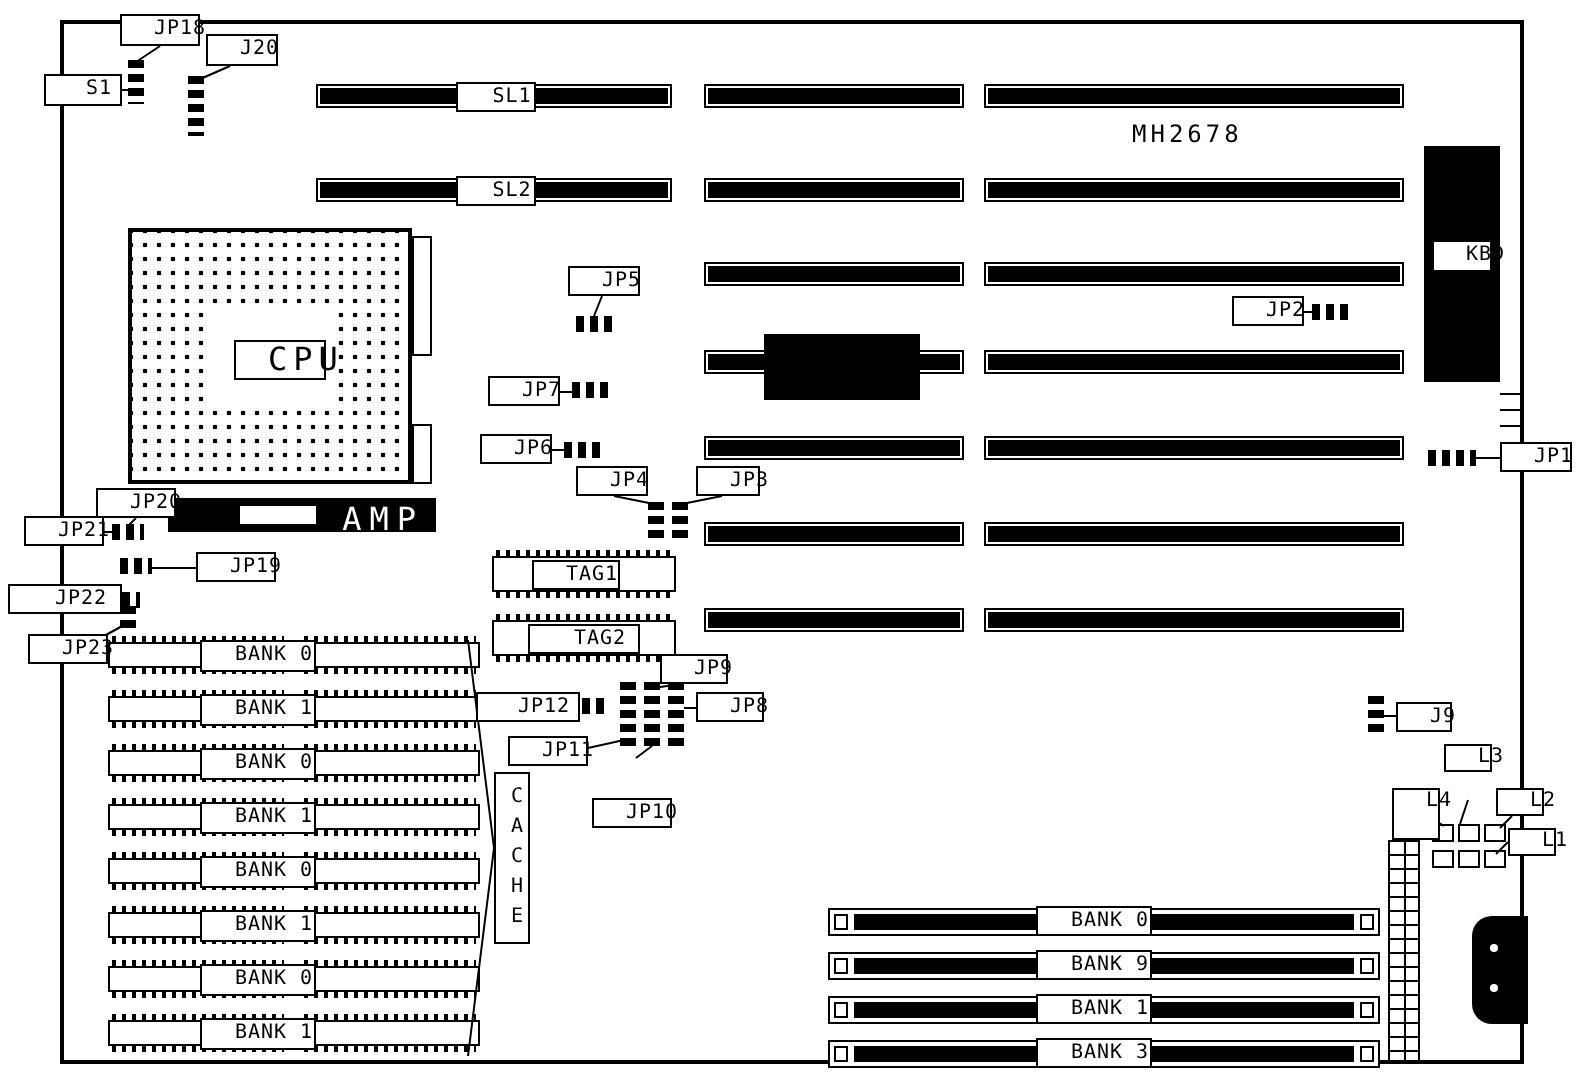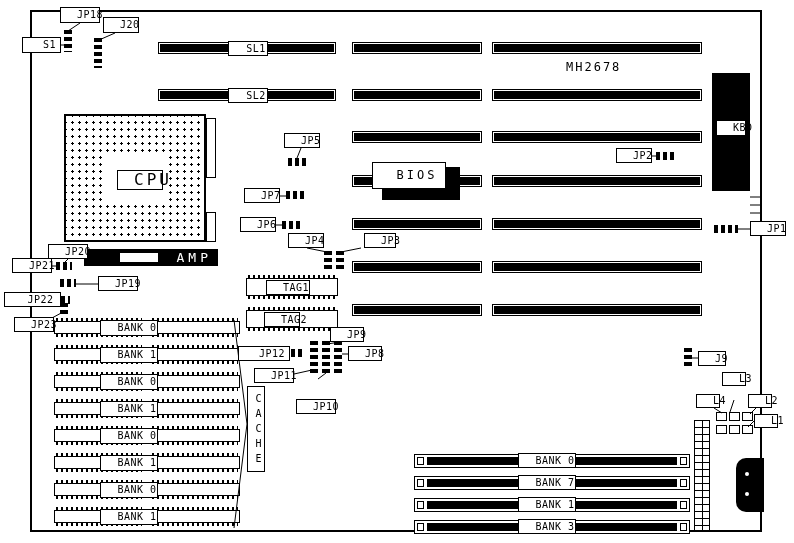--- a/index.html
+++ b/index.html
@@ -18,21 +18,21 @@
          background-image: repeating-linear-gradient(90deg, #000 0 2px, transparent 2px 5px); }
   .dip::before { top: -4px; } .dip::after { bottom: -4px; }
   .cpu { position: absolute; left: 64px; top: 114px; width: 142px; height: 128px; border: 2px solid #000;
          background-image: radial-gradient(circle, #000 1.1px, transparent 1.3px); background-size: 7px 7px;
          background-position: 3px 3px; z-index: 1; }
   .cpu-core { position: absolute; inset: 36px; background: #fff; }
   .cpu-side { position: absolute; border: 1px solid #000; background: #fff; z-index: 1; }
   .kbd-block { position: absolute; left: 712px; top: 73px; width: 38px; height: 118px; background: #000; z-index: 1; }
   .amp-bar { position: absolute; left: 84px; top: 249px; width: 134px; height: 17px; background: #000; z-index: 2; }
   .amp-window { position: absolute; left: 36px; top: 4px; width: 38px; height: 9px; background: #fff; }
-  .amp-text { position: absolute; right: 6px; top: 1px; color: #fff; font-size: 13px; letter-spacing: 4px; }
+  .amp-text { position: absolute; right: 6px; top: 1px; color: #fff; font-size: 16px; letter-spacing: 4px; }
   .bios-black { position: absolute; left: 382px; top: 167px; width: 78px; height: 33px; background: #000; z-index: 2; }
   .bios-label { position: absolute; left: 372px; top: 162px; width: 74px; height: 27px; line-height: 25px; font-size: 12px; letter-spacing: 3px; }
   .mem-row { position: absolute; left: 54px; width: 186px; height: 24px; z-index: 1; }
   .mem-row .dip { top: 5px; width: 90px; height: 13px; }
   .mem-row .bank-lbl { left: 46px; top: 4px; width: 58px; height: 16px; line-height: 14px; }
   .simm { position: absolute; left: 414px; width: 276px; height: 14px; border: 1px solid #000; background: #fff; z-index: 1; }
   .simm::after { content: ""; position: absolute; left: 12px; right: 12px; top: 2px; bottom: 2px; background: #000; }
   .simm .end { position: absolute; top: 2px; bottom: 2px; width: 7px; border: 1px solid #000; background: #fff; z-index: 1; }
   .simm .end.l { left: 2px; } .simm .end.r { right: 2px; }
   .simm-lbl { width: 58px; }
@@ -119,21 +119,20 @@
   <div class="lbl" style="left:117px;top:170px;width:46px;height:20px;line-height:18px;font-size:16px;letter-spacing:3px">CPU</div>
   <div class="cpu-side" style="left:206px;top:118px;width:10px;height:60px"></div>
   <div class="cpu-side" style="left:206px;top:212px;width:10px;height:30px"></div>
 
   <div class="amp-bar">
     <div class="amp-window"></div>
     <div class="amp-text">AMP</div>
   </div>
 
   <div class="bios-black"></div>
-  <div class="lbl bios-label">BIOS</div>
 
   <div class="jumper-v" style="left:64px;top:30px;height:22px"></div>
   <div class="jumper-v" style="left:94px;top:38px;height:30px"></div>
   <div class="jumper-h" style="left:288px;top:158px;width:18px"></div>
   <div class="jumper-h" style="left:286px;top:191px;width:18px"></div>
   <div class="jumper-h" style="left:282px;top:221px;width:18px"></div>
   <div class="jumper-v" style="left:324px;top:251px;height:20px"></div>
   <div class="jumper-v" style="left:336px;top:251px;height:20px"></div>
   <div class="jumper-h" style="left:656px;top:152px;width:18px"></div>
   <div class="jumper-h" style="left:714px;top:225px;width:24px"></div>
@@ -143,45 +142,45 @@
   <div class="jumper-v" style="left:60px;top:303px;height:14px"></div>
   <div class="jumper-h" style="left:284px;top:349px;width:18px"></div>
   <div class="jumper-v" style="left:310px;top:341px;height:32px"></div>
   <div class="jumper-v" style="left:322px;top:341px;height:32px"></div>
   <div class="jumper-v" style="left:334px;top:341px;height:32px"></div>
   <div class="jumper-v" style="left:684px;top:348px;height:20px"></div>
 
   <div class="dip" style="left:246px;top:278px;width:92px;height:18px"></div>
   <div class="lbl" style="left:266px;top:280px;width:44px">TAG1</div>
   <div class="dip" style="left:246px;top:310px;width:92px;height:18px"></div>
-  <div class="lbl" style="left:264px;top:312px;width:36px">TAG2</div>
+  <div class="lbl" style="left:264px;top:312px;width:56px">TAG2</div>
 
   <div class="lbl" style="left:22px;top:37px;width:39px;height:16px;line-height:14px">S1</div>
   <div class="lbl" style="left:60px;top:7px;width:40px;height:16px;line-height:14px">JP18</div>
   <div class="lbl" style="left:103px;top:17px;width:36px;height:16px;line-height:14px">J20</div>
   <div class="lbl" style="left:284px;top:133px;width:36px">JP5</div>
   <div class="lbl" style="left:244px;top:188px;width:36px">JP7</div>
   <div class="lbl" style="left:240px;top:217px;width:36px">JP6</div>
   <div class="lbl" style="left:288px;top:233px;width:36px">JP4</div>
-  <div class="lbl" style="left:364px;top:233px;width:32px">JP3</div>
+  <div class="lbl" style="left:348px;top:233px;width:32px">JP3</div>
   <div class="lbl" style="left:616px;top:148px;width:36px">JP2</div>
   <div class="lbl" style="left:750px;top:221px;width:36px">JP1</div>
   <div class="lbl" style="left:48px;top:244px;width:40px">JP20</div>
   <div class="lbl" style="left:12px;top:258px;width:40px">JP21</div>
   <div class="lbl" style="left:98px;top:276px;width:40px">JP19</div>
   <div class="lbl" style="left:4px;top:292px;width:57px">JP22</div>
   <div class="lbl" style="left:14px;top:317px;width:40px">JP23</div>
   <div class="lbl" style="left:330px;top:327px;width:34px">JP9</div>
   <div class="lbl" style="left:238px;top:346px;width:52px">JP12</div>
   <div class="lbl" style="left:348px;top:346px;width:34px">JP8</div>
   <div class="lbl" style="left:254px;top:368px;width:40px">JP11</div>
   <div class="lbl" style="left:296px;top:399px;width:40px">JP10</div>
   <div class="lbl" style="left:698px;top:351px;width:28px">J9</div>
   <div class="lbl" style="left:722px;top:372px;width:24px;height:14px;line-height:12px">L3</div>
-  <div class="lbl" style="left:696px;top:394px;width:24px;height:14px;line-height:12px">L4</div>
+  <div class="lbl" style="left:696px;top:394px;width:24px;height:26px;line-height:12px">L4</div>
   <div class="lbl" style="left:748px;top:394px;width:24px;height:14px;line-height:12px">L2</div>
   <div class="lbl" style="left:754px;top:414px;width:24px;height:14px;line-height:12px">L1</div>
 
   <div class="cache-box">CACHE</div>
 
   <div class="mem-row" style="top:316px">
     <div class="dip" style="left:0"></div>
     <div class="dip" style="left:96px"></div>
     <div class="lbl bank-lbl">BANK 0</div>
   </div>
@@ -231,21 +230,21 @@
   </div>
   <div class="simm" style="top:498px">
     <div class="end l"></div>
       <div class="end r"></div>
   </div>
   <div class="simm" style="top:520px">
     <div class="end l"></div>
       <div class="end r"></div>
   </div>
   <div class="lbl simm-lbl" style="left:518px;top:453px">BANK 0</div>
-  <div class="lbl simm-lbl" style="left:518px;top:475px">BANK 7</div>
+  <div class="lbl simm-lbl" style="left:518px;top:475px">BANK 9</div>
   <div class="lbl simm-lbl" style="left:518px;top:497px">BANK 1</div>
   <div class="lbl simm-lbl" style="left:518px;top:519px">BANK 3</div>
 
   <div class="pin-strip"></div>
   <div class="din"></div>
   <div class="comp-sq" style="left:716px;top:412px"></div>
   <div class="comp-sq" style="left:729px;top:412px"></div>
   <div class="comp-sq" style="left:742px;top:412px"></div>
   <div class="comp-sq" style="left:716px;top:425px"></div>
   <div class="comp-sq" style="left:729px;top:425px"></div>

